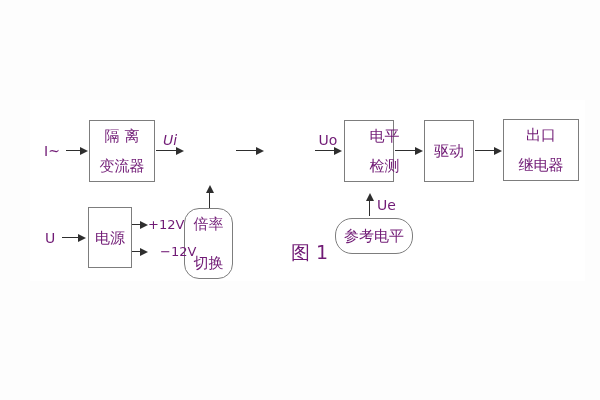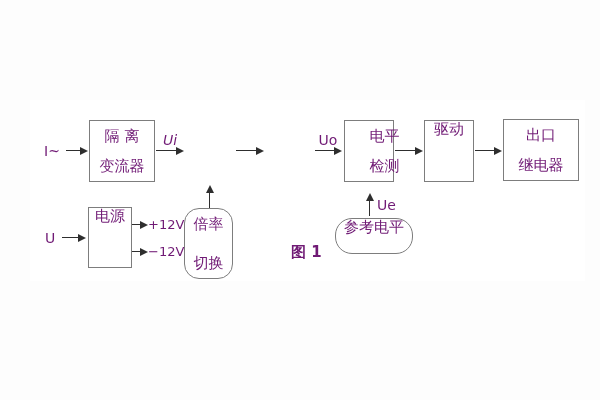--- a/index.html
+++ b/index.html
@@ -8,25 +8,25 @@
     background:#fdfdfd; color:#701a75;
     font-family:"DejaVu Sans","Liberation Sans",sans-serif;
   }
   .figure-area { position:absolute; left:30px; top:100px; width:555px; height:181px; background:#ffffff; }
   .blk {
     position:absolute; box-sizing:border-box; border:1px solid #7d7d7d; background:#fff;
     display:flex; flex-direction:column; align-items:center; font-size:15px; line-height:16px;
     white-space:pre;
   }
   .blk.two { justify-content:space-between; padding:7px 0; }
-  .blk.one { }
+  .blk.one { justify-content:center; }
   .lbl { position:absolute; font-size:14px; line-height:16px; white-space:pre; }
   .lbl.small { font-size:13px; line-height:15px; }
   .lbl.center { text-align:center; }
-  .caption { position:absolute; font-size:15px; line-height:17px; white-space:pre;font-weight:bold; }
+  .caption { position:absolute; font-size:19px; line-height:17px; white-space:pre; }
   .ah { position:absolute; height:1px; background:#2e2e2e; }
   .ah::after {
     content:""; position:absolute; right:-8px; top:-3.5px; width:0; height:0;
     border-top:4px solid transparent; border-bottom:4px solid transparent; border-left:8px solid #2e2e2e;
   }
   .av { position:absolute; width:1px; background:#2e2e2e; }
   .av::after {
     content:""; position:absolute; top:-8px; left:-3.5px; width:0; height:0;
     border-left:4px solid transparent; border-right:4px solid transparent; border-bottom:8px solid #2e2e2e;
   }
@@ -63,21 +63,21 @@
   <div class="blk one" style="left:335px; top:218px; width:78px; height:36px;border-radius:17px;">
     <span>参考电平</span>
   </div>
 
   <div class="lbl center" style="left:40px; top:143px; width:24px;">I~</div>
   <div class="lbl center" style="left:40px; top:230px; width:20px;">U</div>
   <div class="lbl center" style="left:157px; top:132px; width:26px;font-style:italic;">Ui</div>
   <div class="lbl center" style="left:315px; top:132px; width:26px;">Uo</div>
   <div class="lbl" style="left:377px; top:197px;">Ue</div>
   <div class="lbl small" style="left:148px; top:217px;">+12V</div>
-  <div class="lbl small" style="left:148px; top:244px;">−12V</div>
+  <div class="lbl small" style="left:160px; top:244px;">−12V</div>
   <div class="caption" style="left:291px; top:244px;">图 1</div>
 
   <div class="ah" style="left:66px; top:150px; width:14px;"></div>
   <div class="ah" style="left:156px; top:150px; width:20px;"></div>
   <div class="ah" style="left:236px; top:150px; width:20px;"></div>
   <div class="ah" style="left:315px; top:150px; width:19px;"></div>
   <div class="ah" style="left:395px; top:150px; width:20px;"></div>
   <div class="ah" style="left:475px; top:150px; width:19px;"></div>
 
   <div class="ah" style="left:62px; top:237px; width:16px;"></div>

